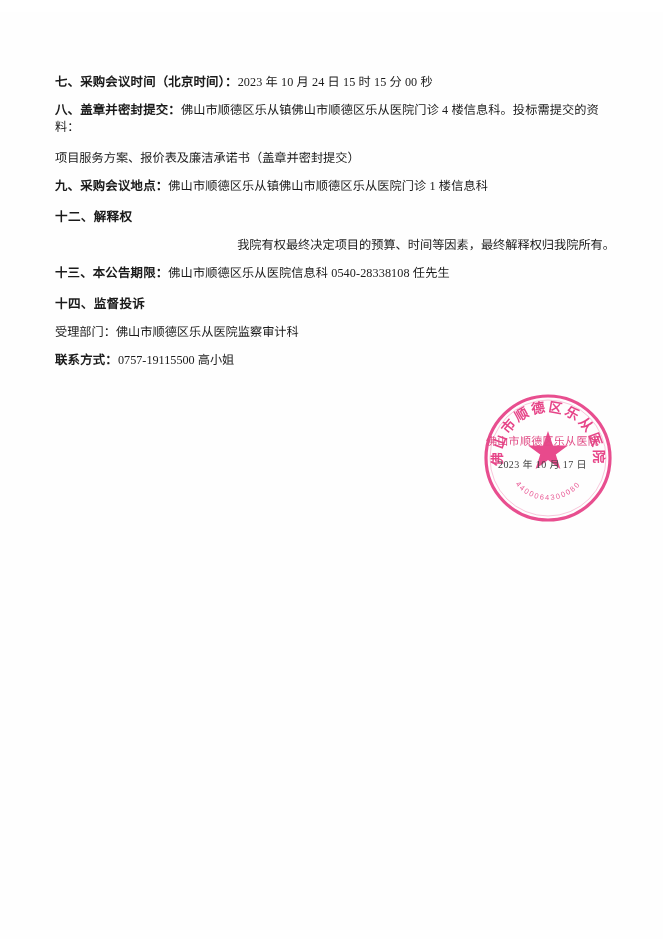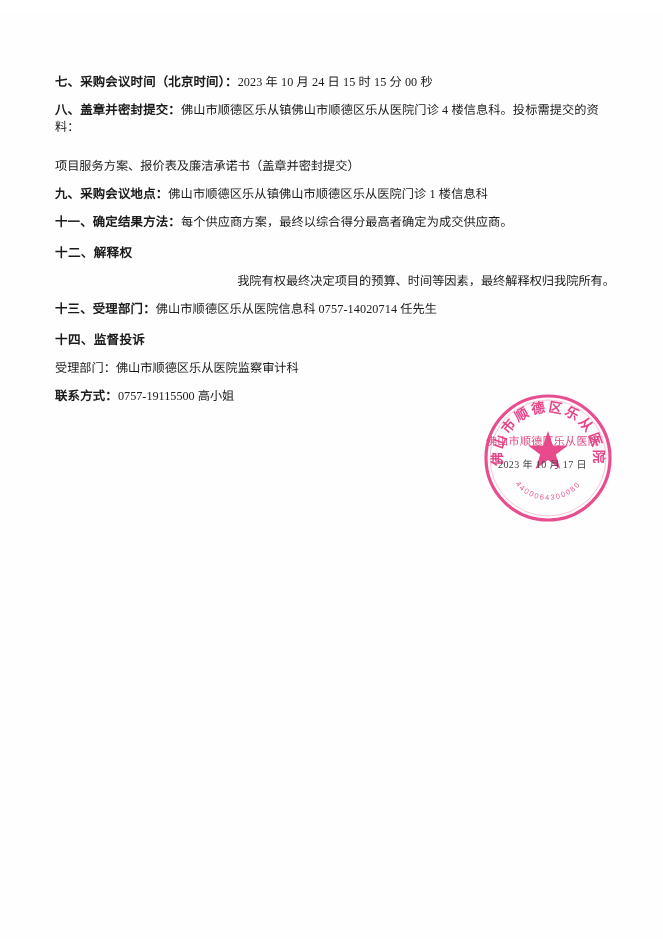--- a/index.html
+++ b/index.html
@@ -64,21 +64,21 @@
   }
   .indent-line {
     font-size: 12.2px;
     line-height: 1.34;
     margin-bottom: 11px;
   }
   .sub-label {
     font-family: Liberation Serif, serif;
   }
   .wrap2 {
-    margin-top: 21px;
+    margin-top: 13px;
     margin-bottom: 11.5px;
     font-size: 12.2px;
   }
   
   .seal {
     position: absolute;
     left: 480px;
     top: 378px;
     width: 136px;
     height: 136px;
@@ -124,29 +124,26 @@
     </div>
     <div class="wrap2">
       <span class="bd">项目服务方案、报价表及廉洁承诺书（盖章并密封提交）</span>
     </div>
 
     <div class="line">
       <span class="hd">九、采购会议地点：</span><span class="bd">佛山市顺德区乐从镇佛山市顺德区乐从医院门诊 1 楼信息科</span>
     </div>
 
 
-    <div class="line">
-      <span class="hd">十一、确定结果方法：</span><span class="bd">每个供应商方案，最终以综合得分最高者确定为成交供应商。</span>
-    </div>
 
     <div class="sect-title">十二、解释权</div>
     <div class="para">我院有权最终决定项目的预算、时间等因素，最终解释权归我院所有。</div>
 
     <div class="line">
-      <span class="hd">十三、受理部门：</span><span class="bd">佛山市顺德区乐从医院信息科 0757-14020714 任先生</span>
+      <span class="hd">十三、本公告期限：</span><span class="bd">佛山市顺德区乐从医院信息科 0540-28338108 任先生</span>
     </div>
 
     <div class="sect-title">十四、监督投诉</div>
     <div class="indent-line">
       <span class="sub-label">受理部门：</span><span class="bd">佛山市顺德区乐从医院监察审计科</span>
     </div>
     <div class="indent-line">
       <span class="hd">联系方式：</span><span class="bd">0757-19115500    高小姐</span>
     </div>
 

